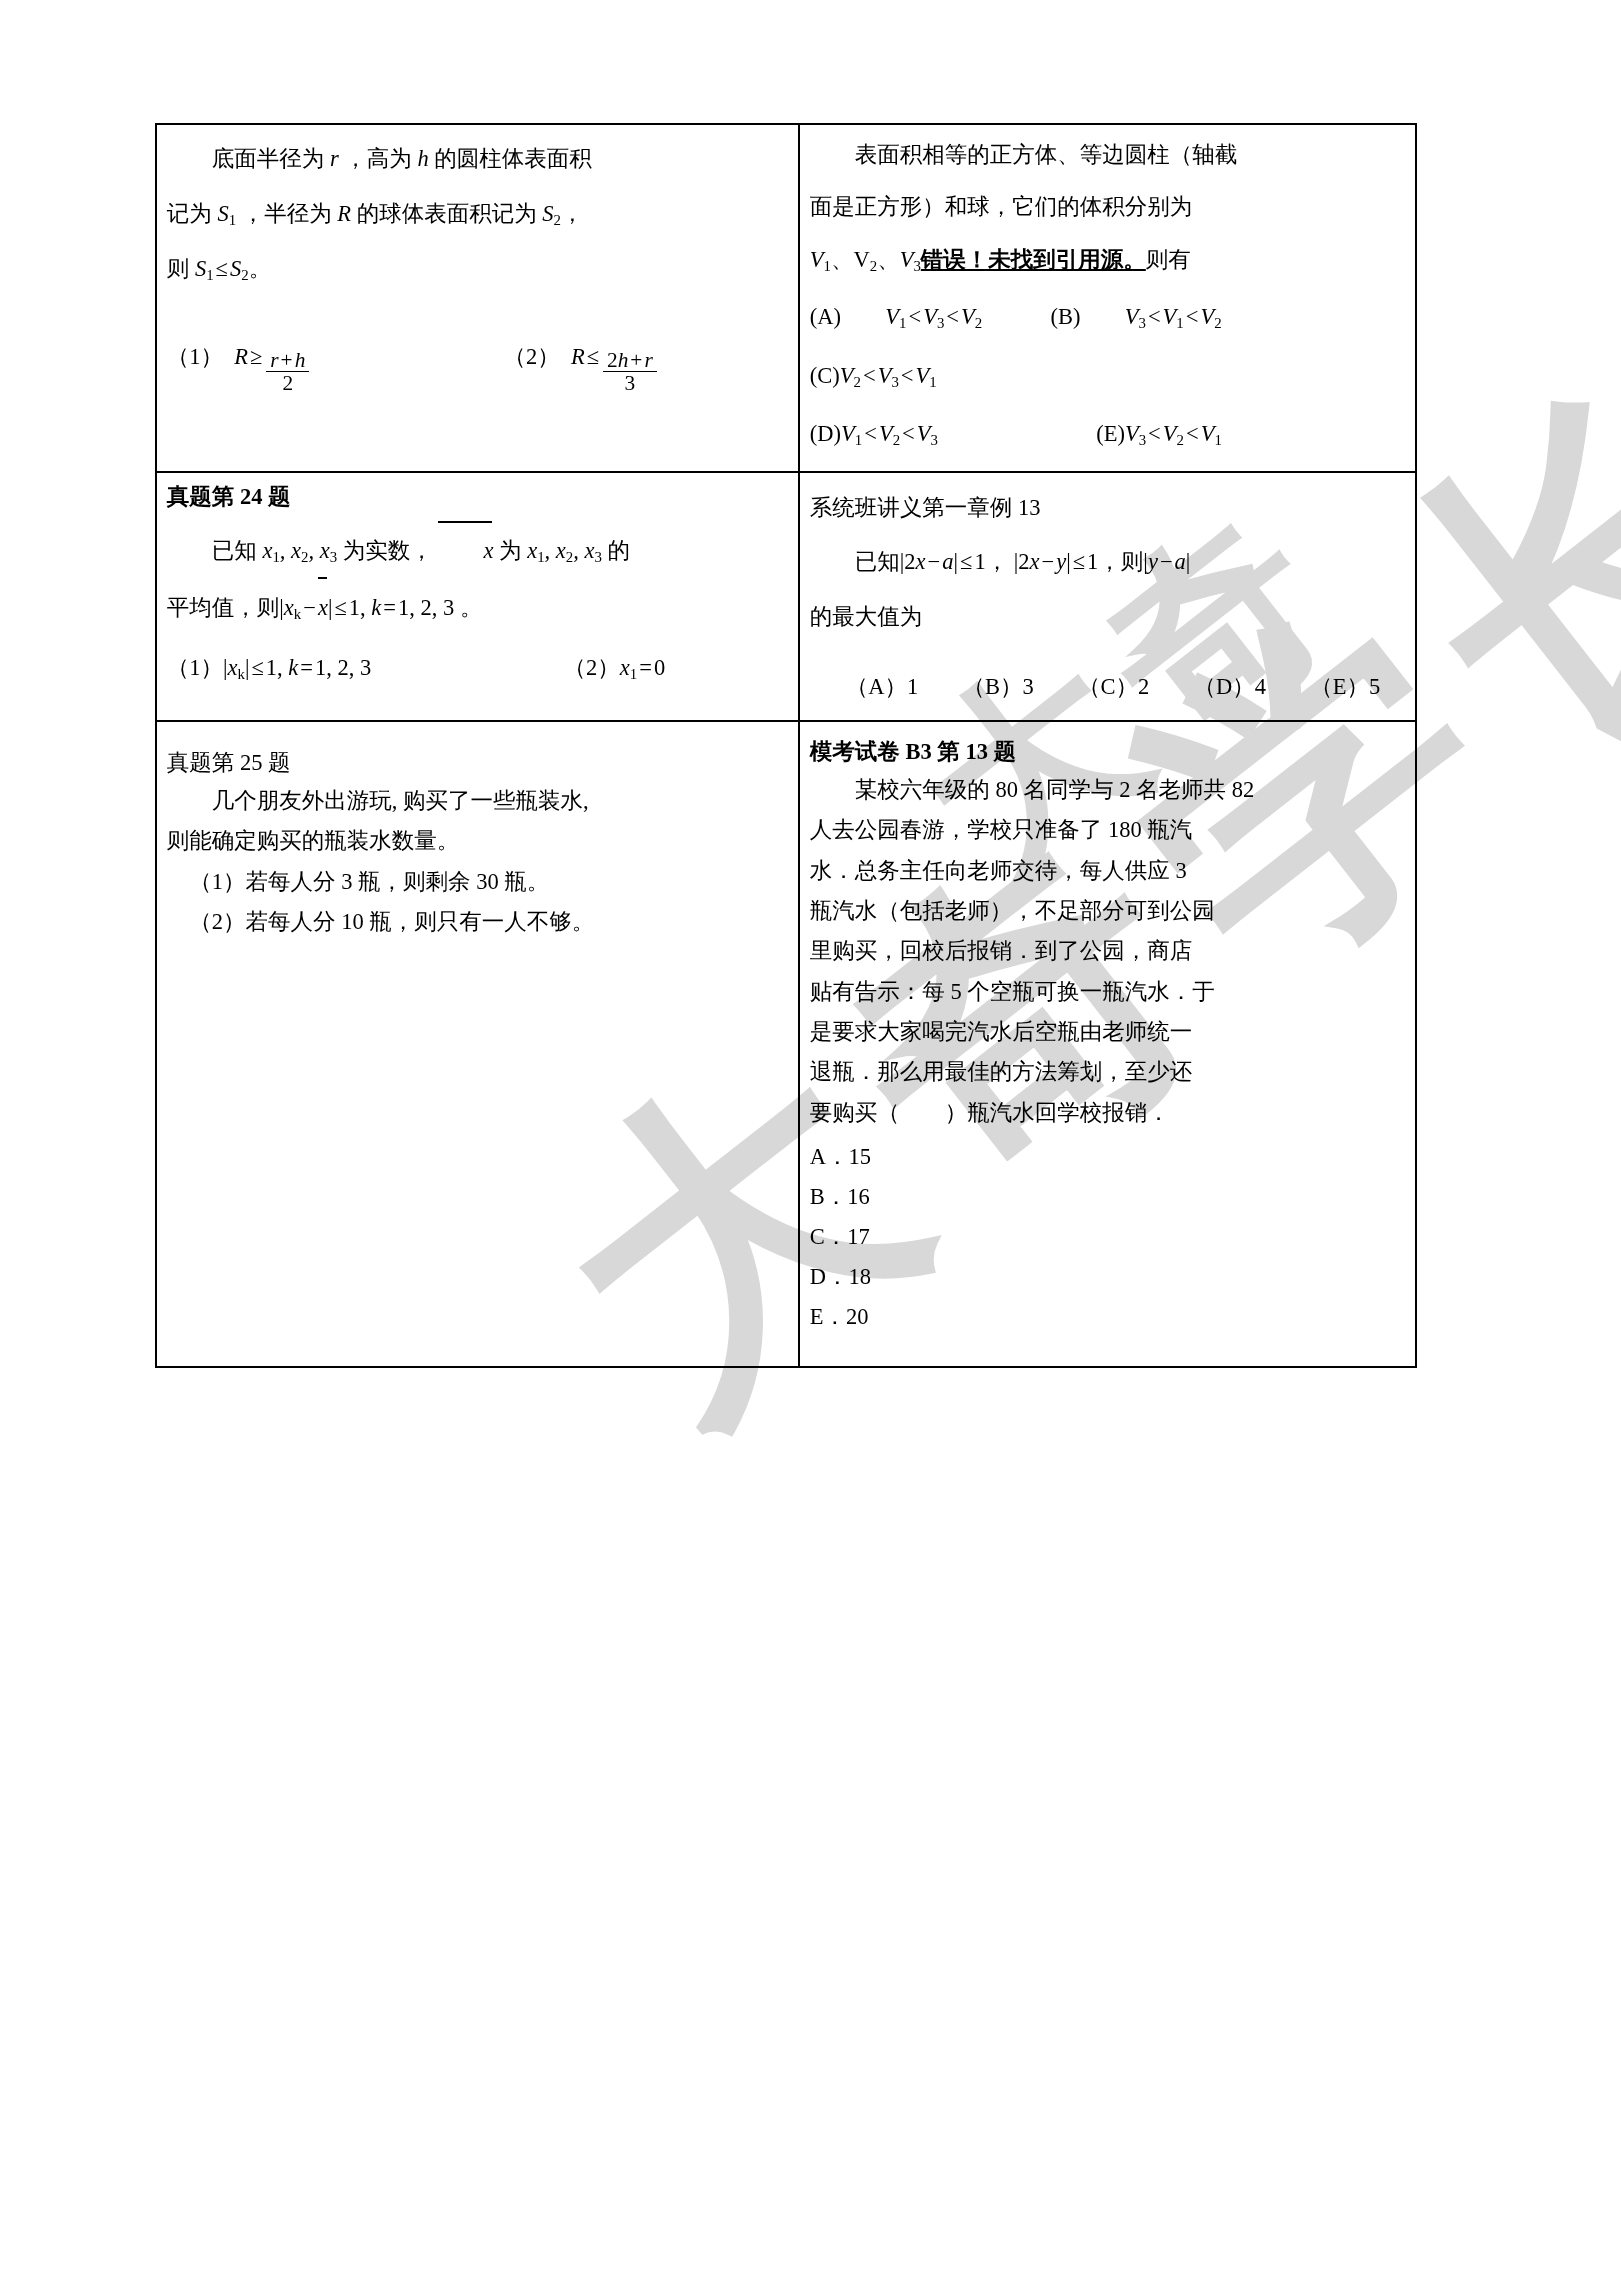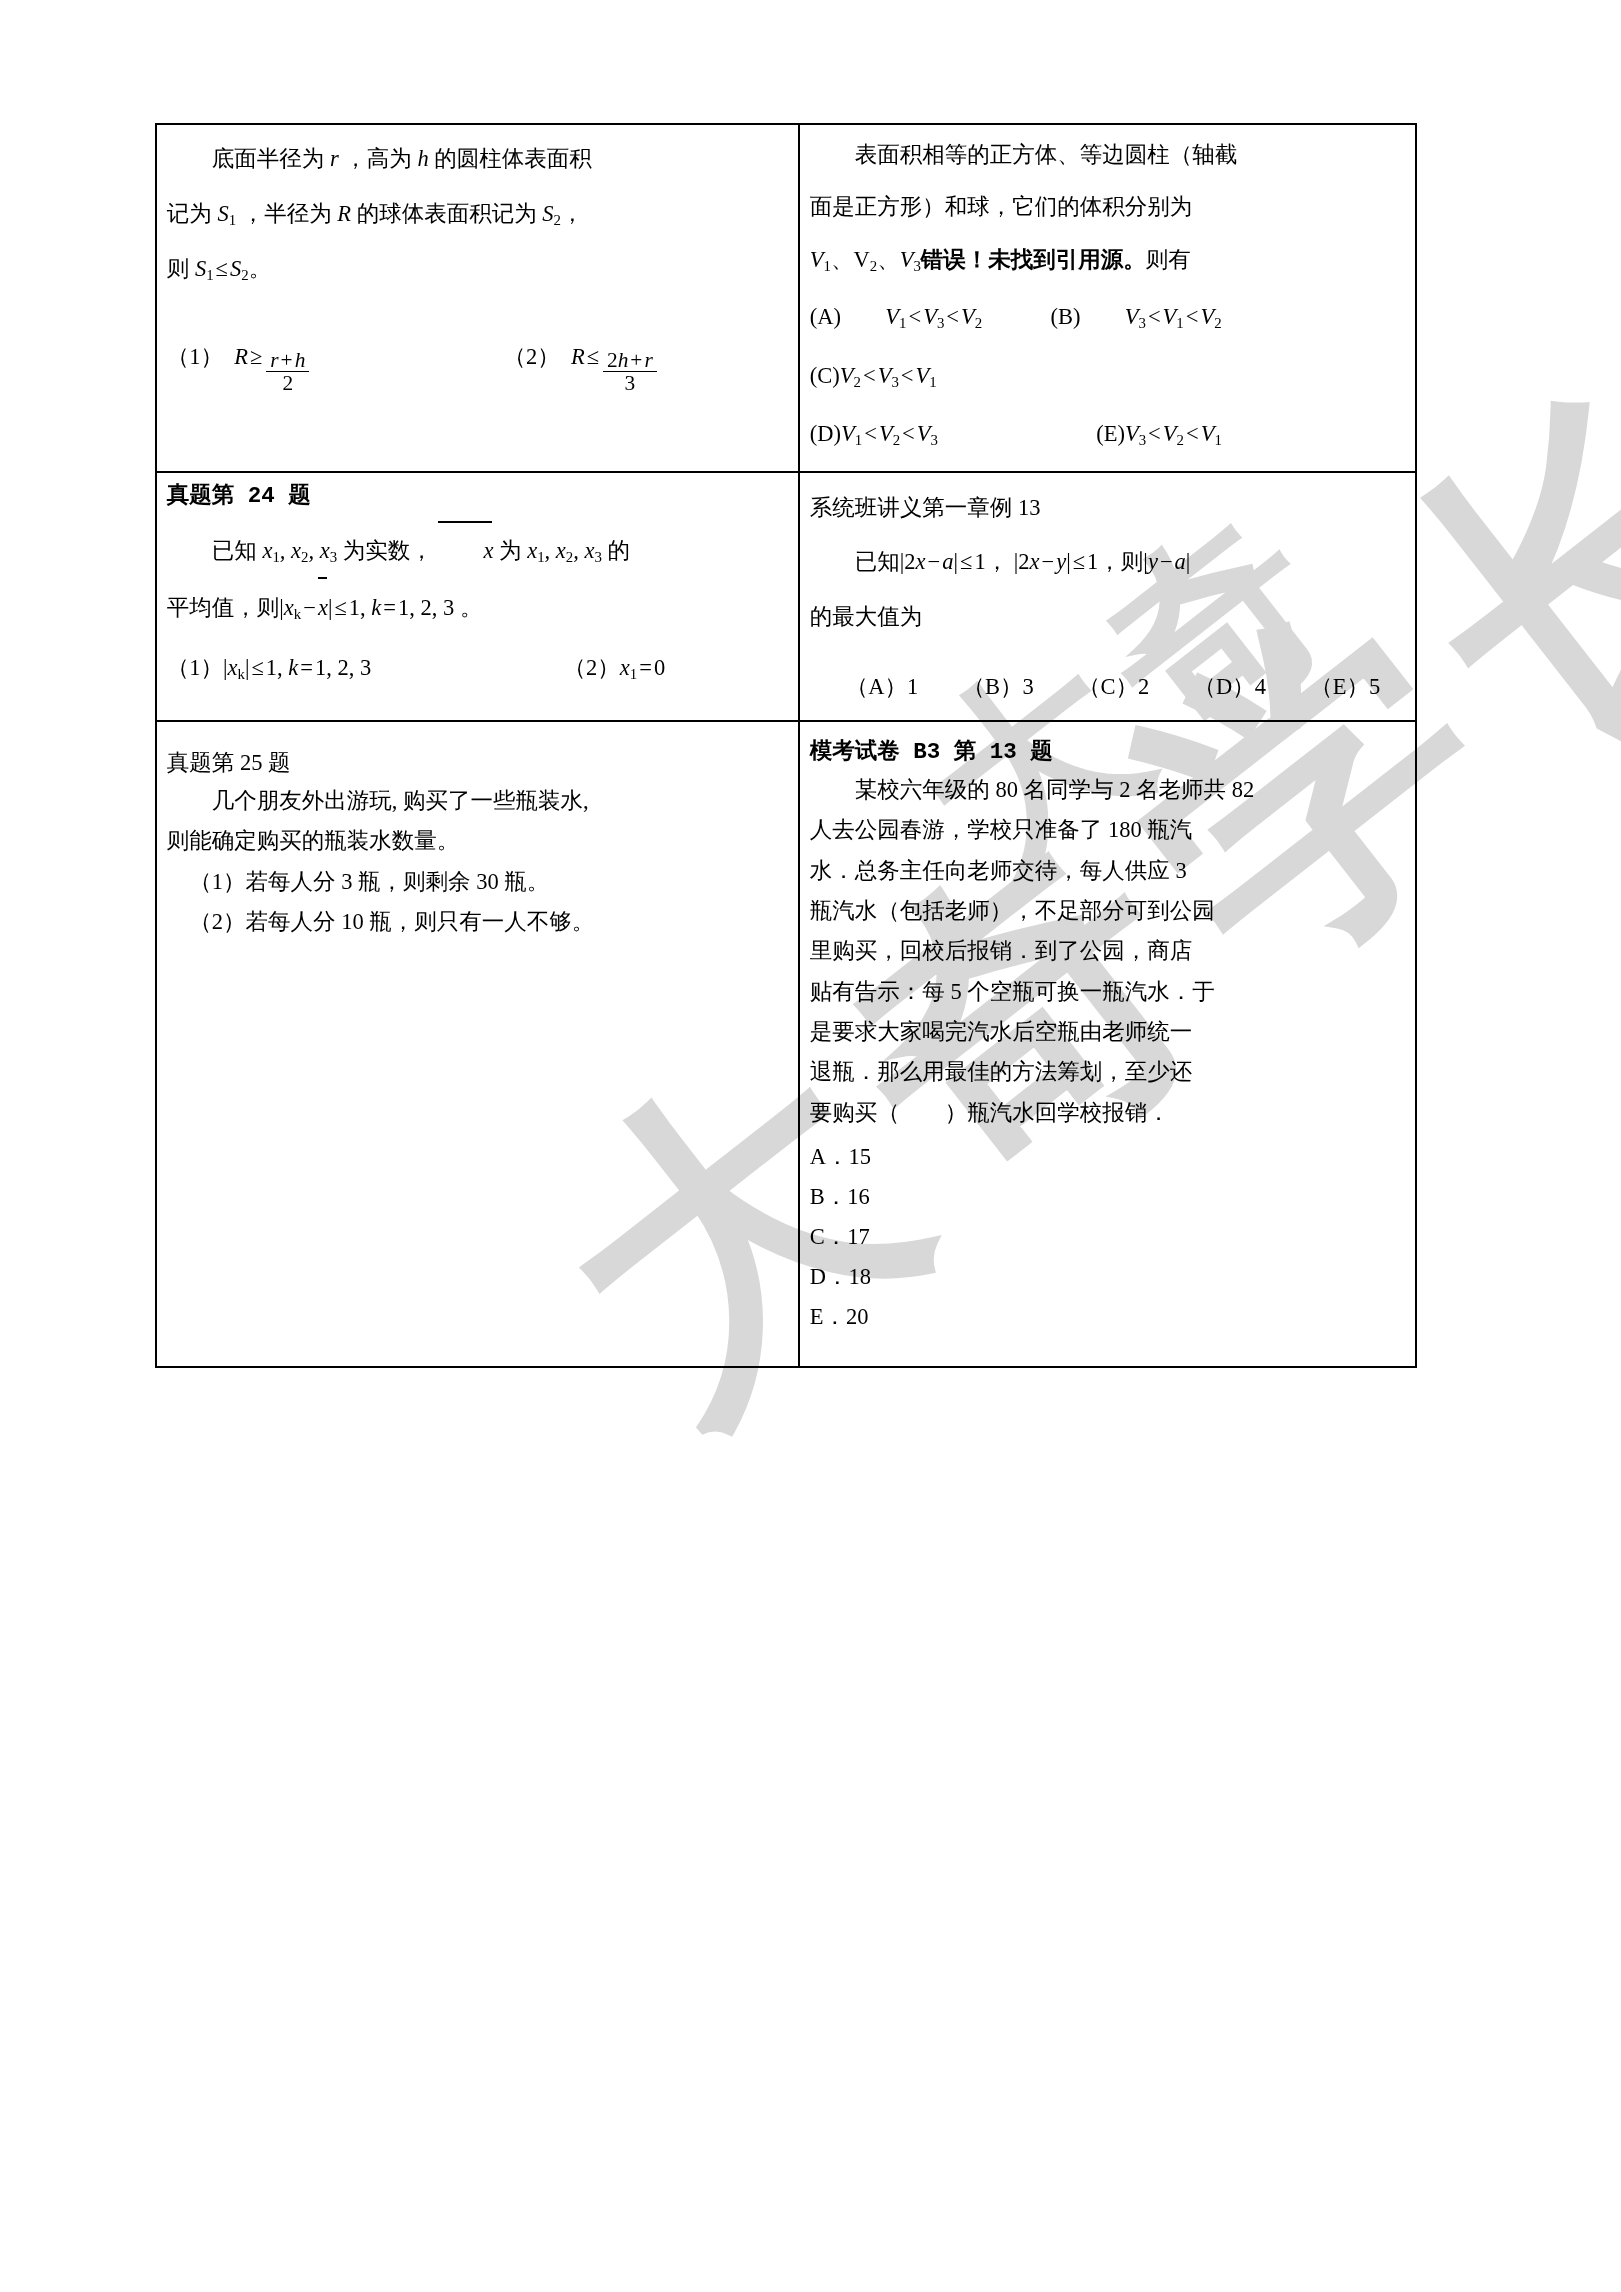--- a/index.html
+++ b/index.html
@@ -68,21 +68,21 @@
   }
   .col-left  { width: 643px; }
   .col-right { width: 617px; }
 
   .cell-inner { font-size: 22.5px; line-height: 1.05; }
 
   .qtitle {
     font-weight: bold;
     font-size: 22.5px;
     margin: 5.9px 0 2px 0;
-    font-family: Liberation Mono, monospace;
+    font-family: Liberation Serif, serif;
   }
   .qtitle-plain {
     font-weight: normal;
     font-size: 22.5px;
     margin: 17px 0 2px 0;
     font-family: "Liberation Serif", serif;
   }
 
   .para {
     margin: 0 0 3.9px 0;
@@ -126,21 +126,21 @@
     position: absolute;
     left: 0; right: 1px;
     top: -0.06em;
     border-top: 2px solid #000;
   }
   .gap-lg { display: inline-block; width: 57px; }
   .gap-md { display: inline-block; width: 33px; }
   .gap-xl { display: inline-block; width: 147px; }
   .gap-xxl { display: inline-block; width: 181px; }
 
-  .err { font-weight: bold; font-family: "DejaVu Sans", sans-serif; }
+  .err { font-weight: bold; font-family: "DejaVu Sans", sans-serif; text-decoration: underline; }
 
   .choice-line { margin: 0; line-height: 1.72; }
   .row3-cell { line-height: 1.62; }
   .opt-list p { margin: 0; line-height: 1.78; }
 </style>
 </head>
 <body>
 
 <div id="watermark">
   <div class="wm-text wm-a">大奇学长</div>

